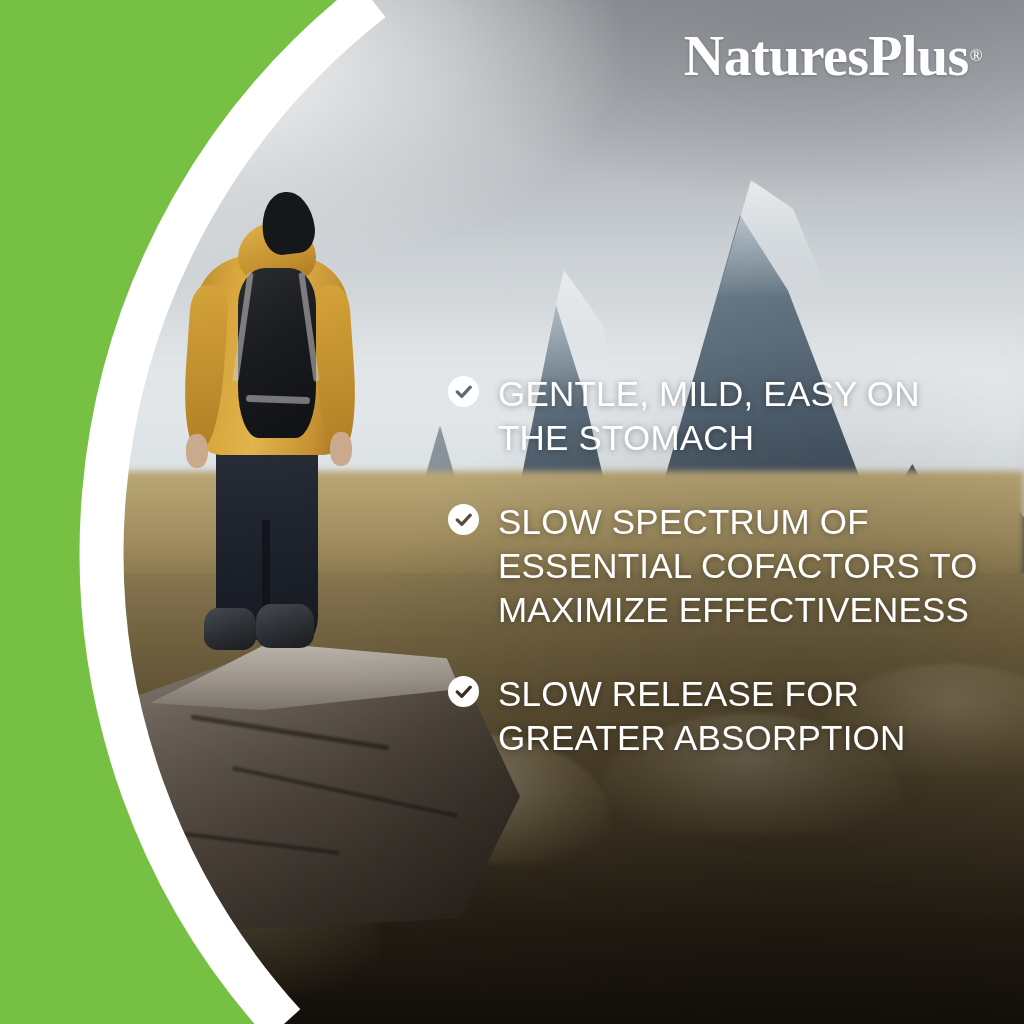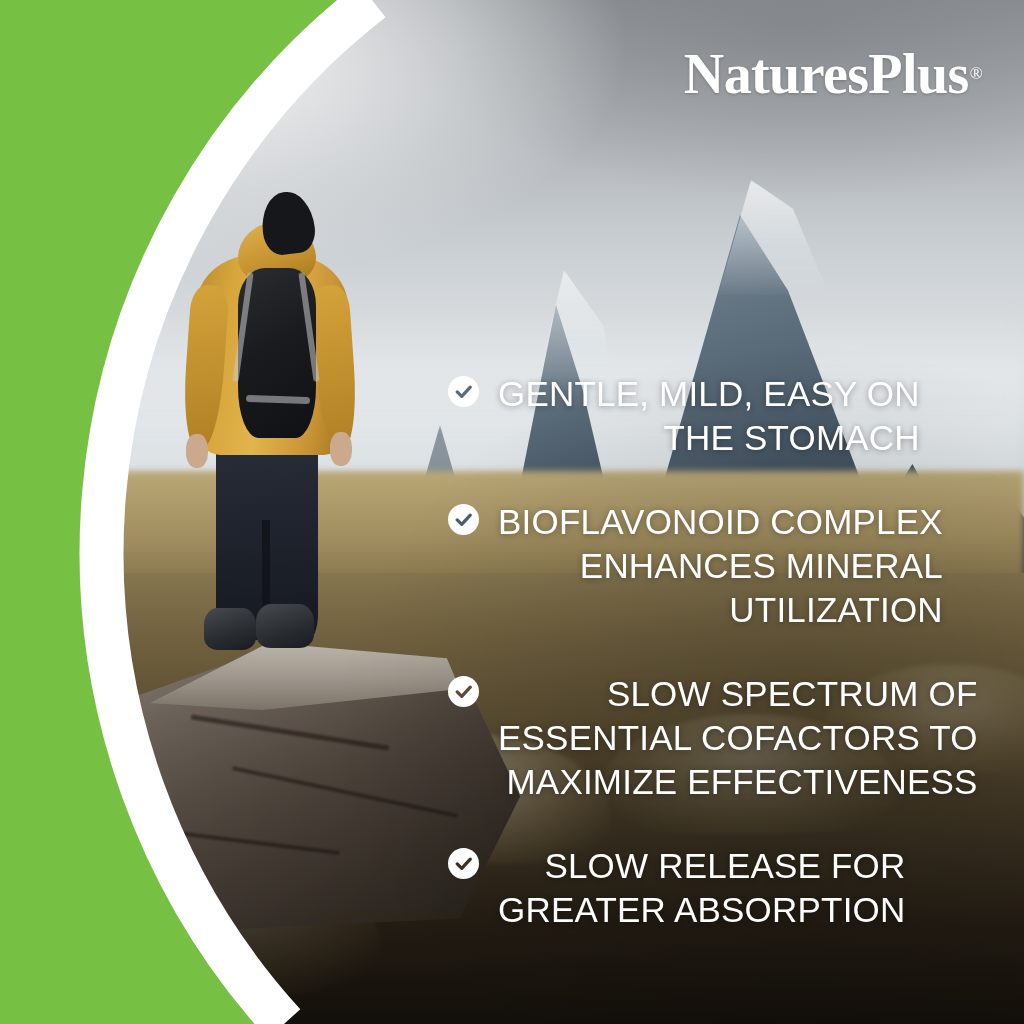--- a/index.html
+++ b/index.html
@@ -153,21 +153,21 @@
     inset: 0;
     width: 1024px;
     height: 1024px;
     pointer-events: none;
   }
 
   
   .logo {
     position: absolute;
     right: 42px;
-    top: 46px;
+    top: 28px;
     color: #ffffff;
     font-family: "Liberation Serif", "DejaVu Serif", serif;
     font-weight: 700;
     font-size: 56px;
     letter-spacing: -0.6px;
     line-height: 1;
     white-space: nowrap;
     text-shadow: 0 1px 3px rgba(0,0,0,0.22);
   }
   .logo .reg {
@@ -182,21 +182,20 @@
     position: absolute;
     left: 448px;
     top: 372px;
     width: 540px;
   }
   .benefit {
     position: relative;
     display: flex;
     align-items: flex-start;
     margin-bottom: 40px;
-    text-align: right;
   }
   .benefit:last-child { margin-bottom: 16px; }
   .check-icon {
     flex: 0 0 auto;
     width: 31px;
     height: 31px;
     margin-top: 4px;
     margin-right: 19px;
   }
   .benefit-text {
@@ -286,29 +285,20 @@
 
     <div class="benefit">
       <svg class="check-icon" viewBox="0 0 32 32">
         <circle cx="16" cy="16" r="16" fill="#ffffff"></circle>
         <path d="M9.5 16.4 L14.2 21 L23 11.6" fill="none" stroke="#5b6b78" stroke-width="3.4" stroke-linecap="round" stroke-linejoin="round"></path>
       </svg>
       <div class="benefit-text">GENTLE, MILD, EASY ON
 THE STOMACH</div>
     </div>
 
-    <div class="benefit">
-      <svg class="check-icon" viewBox="0 0 32 32">
-        <circle cx="16" cy="16" r="16" fill="#ffffff"></circle>
-        <path d="M9.5 16.4 L14.2 21 L23 11.6" fill="none" stroke="#4c5e6d" stroke-width="3.4" stroke-linecap="round" stroke-linejoin="round"></path>
-      </svg>
-      <div class="benefit-text">BIOFLAVONOID COMPLEX
-ENHANCES MINERAL
-UTILIZATION</div>
-    </div>
 
     <div class="benefit">
       <svg class="check-icon" viewBox="0 0 32 32">
         <circle cx="16" cy="16" r="16" fill="#ffffff"></circle>
         <path d="M9.5 16.4 L14.2 21 L23 11.6" fill="none" stroke="#5a4c38" stroke-width="3.4" stroke-linecap="round" stroke-linejoin="round"></path>
       </svg>
       <div class="benefit-text">SLOW SPECTRUM OF
 ESSENTIAL COFACTORS TO
 MAXIMIZE EFFECTIVENESS</div>
     </div>

